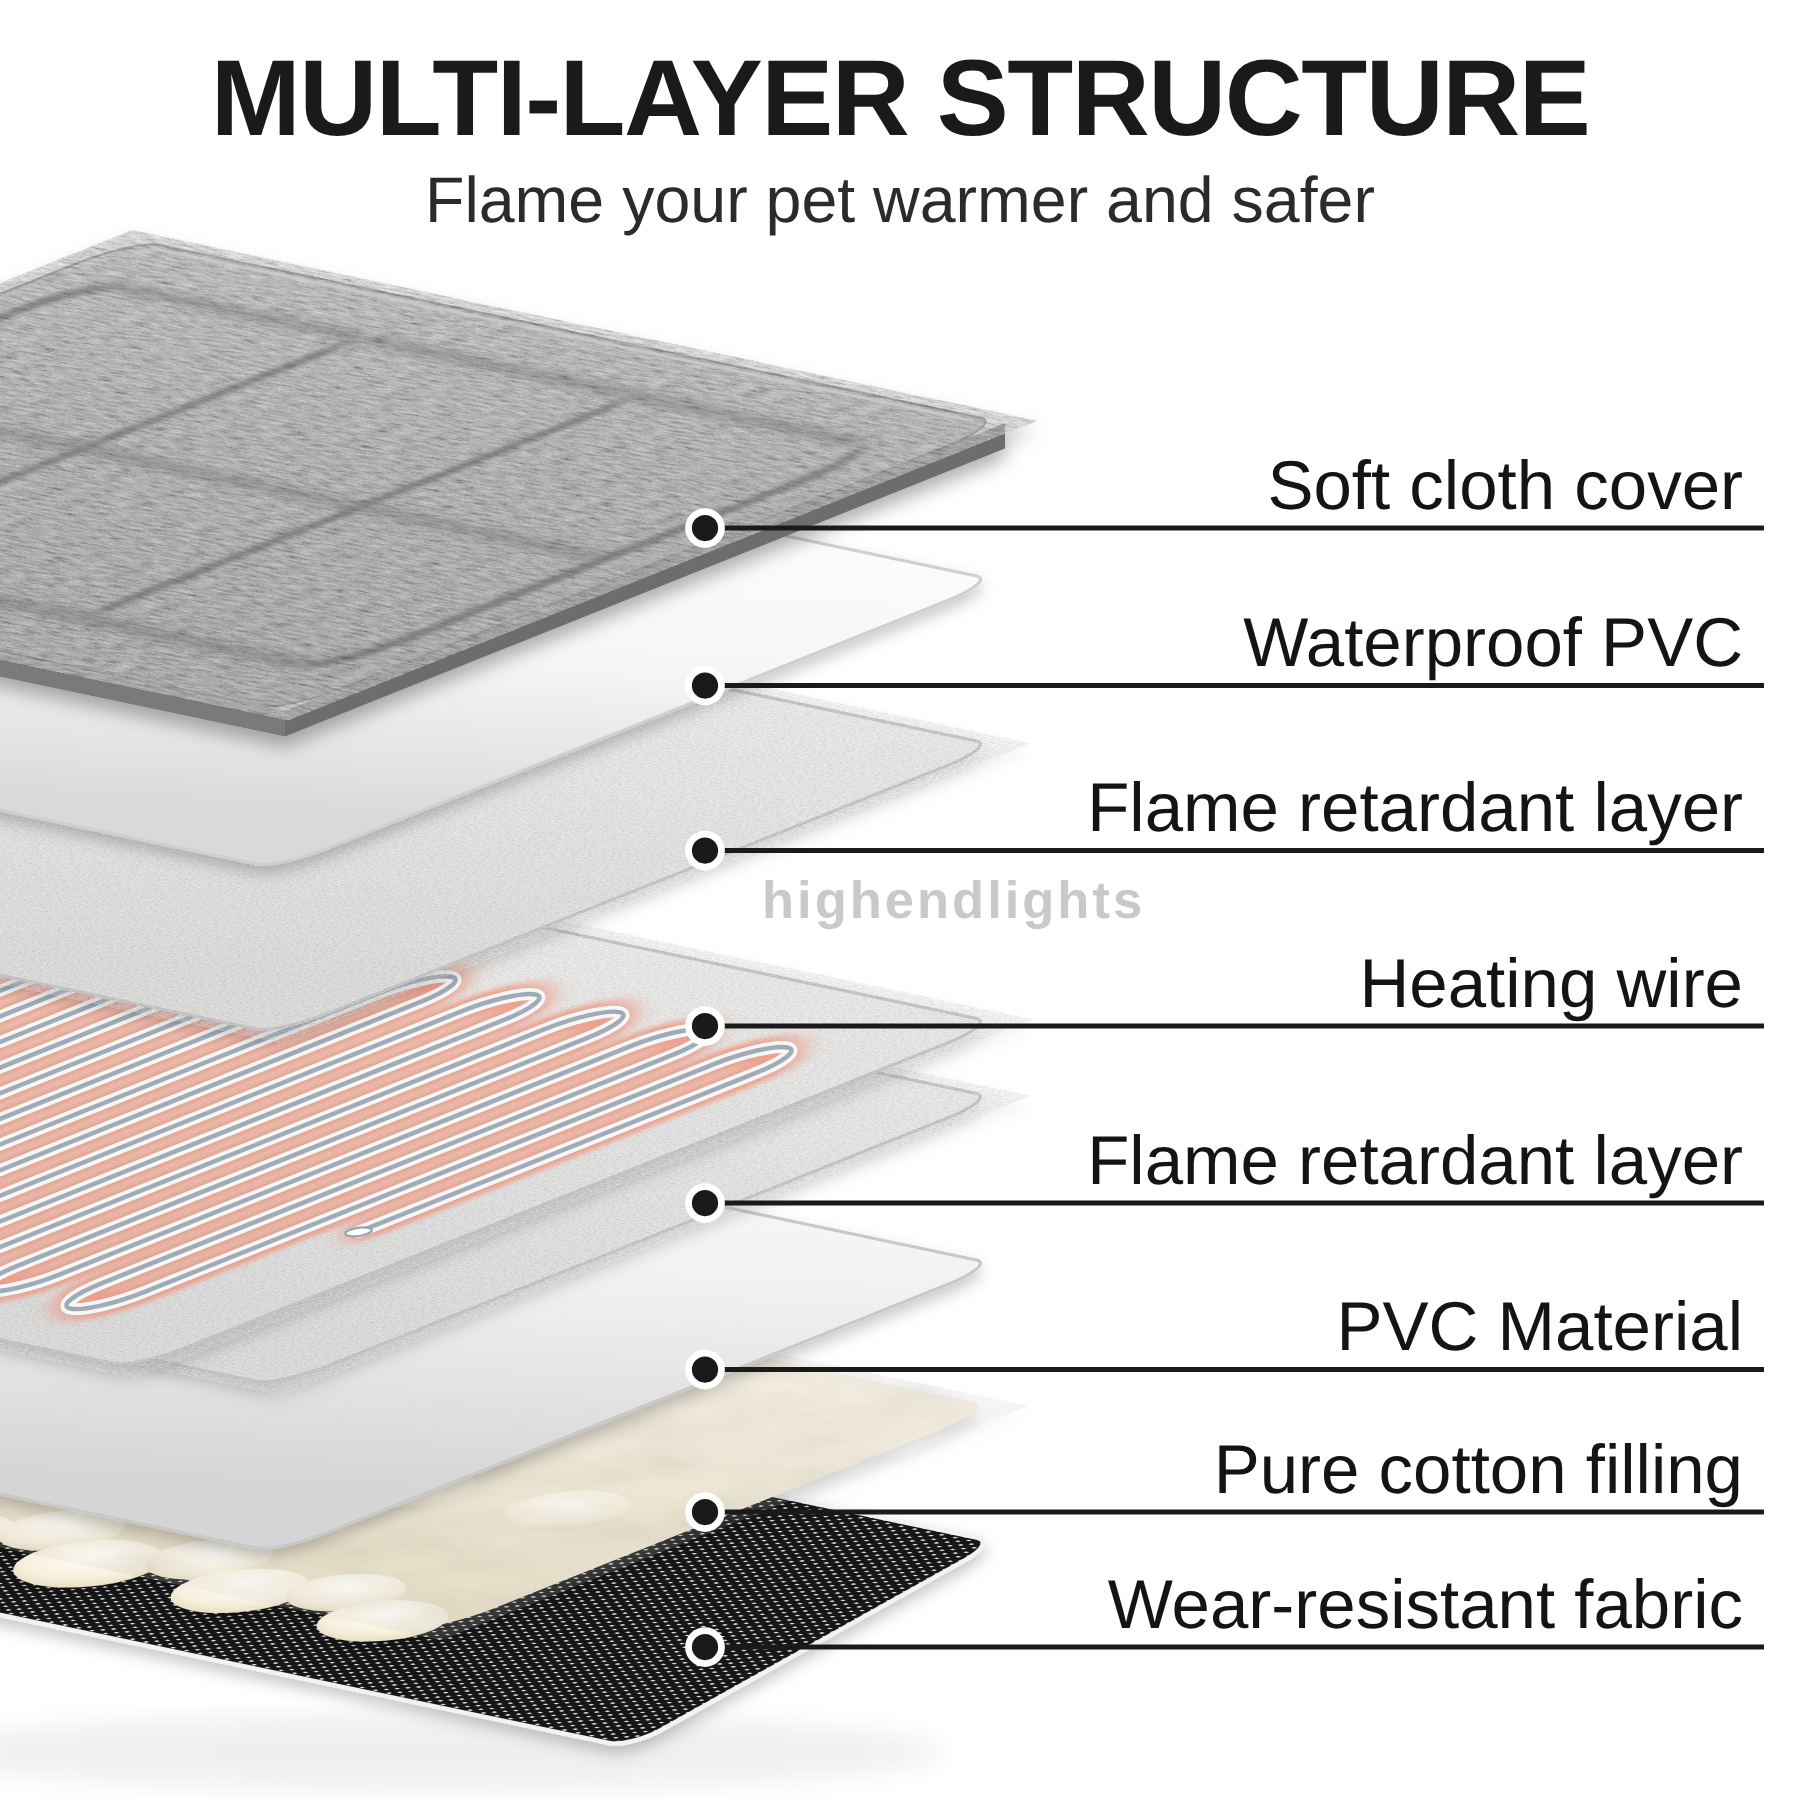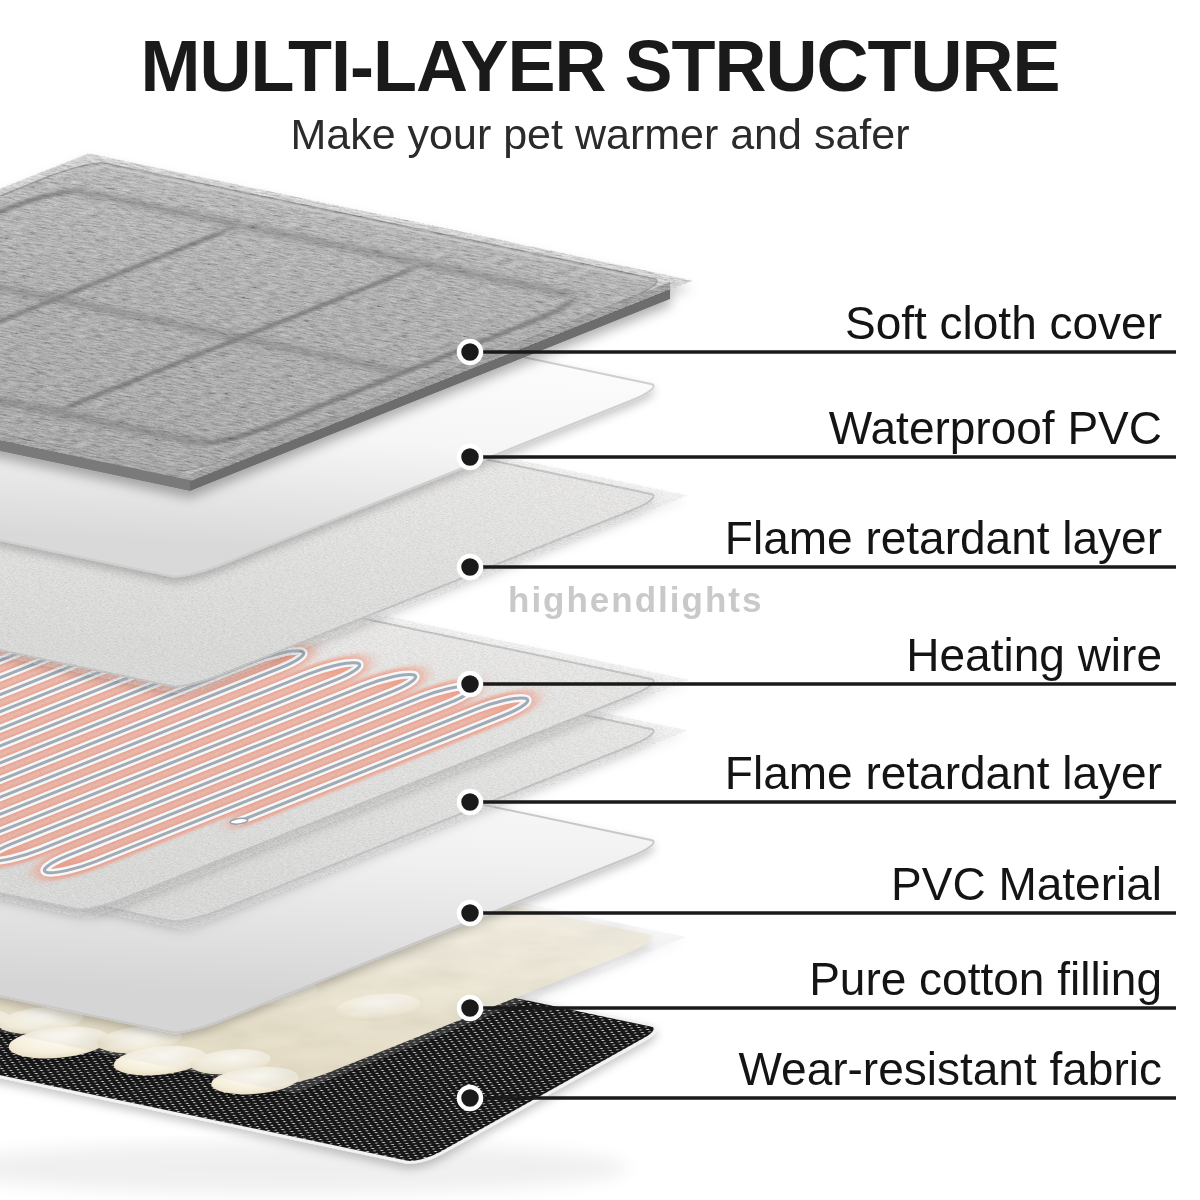--- a/index.html
+++ b/index.html
@@ -27,21 +27,21 @@
     font-size:35px;fill:#c4c4c4;letter-spacing:2px;font-weight:600;opacity:.9;
   }
 </style>
 </head>
 <body>
 
 <div class="canvas">
 
   <div class="header">
     <h1>MULTI-LAYER STRUCTURE</h1>
-    <div class="subtitle">Make your pet warmer and safer</div>
+    <div class="subtitle">Flame your pet warmer and safer</div>
   </div>
 
   <svg width="1200" height="1200" viewBox="0 0 1200 1200">
     <defs>
       <linearGradient id="gPad" x1="0" y1="0" x2="0.3" y2="1">
         <stop offset="0" stop-color="#b0b0b0"></stop>
           <stop offset="0.5" stop-color="#939393"></stop>
           <stop offset="1" stop-color="#848484"></stop>
       </linearGradient>
       <linearGradient id="gWhite" x1="0.2" y1="0" x2="0.6" y2="1">

